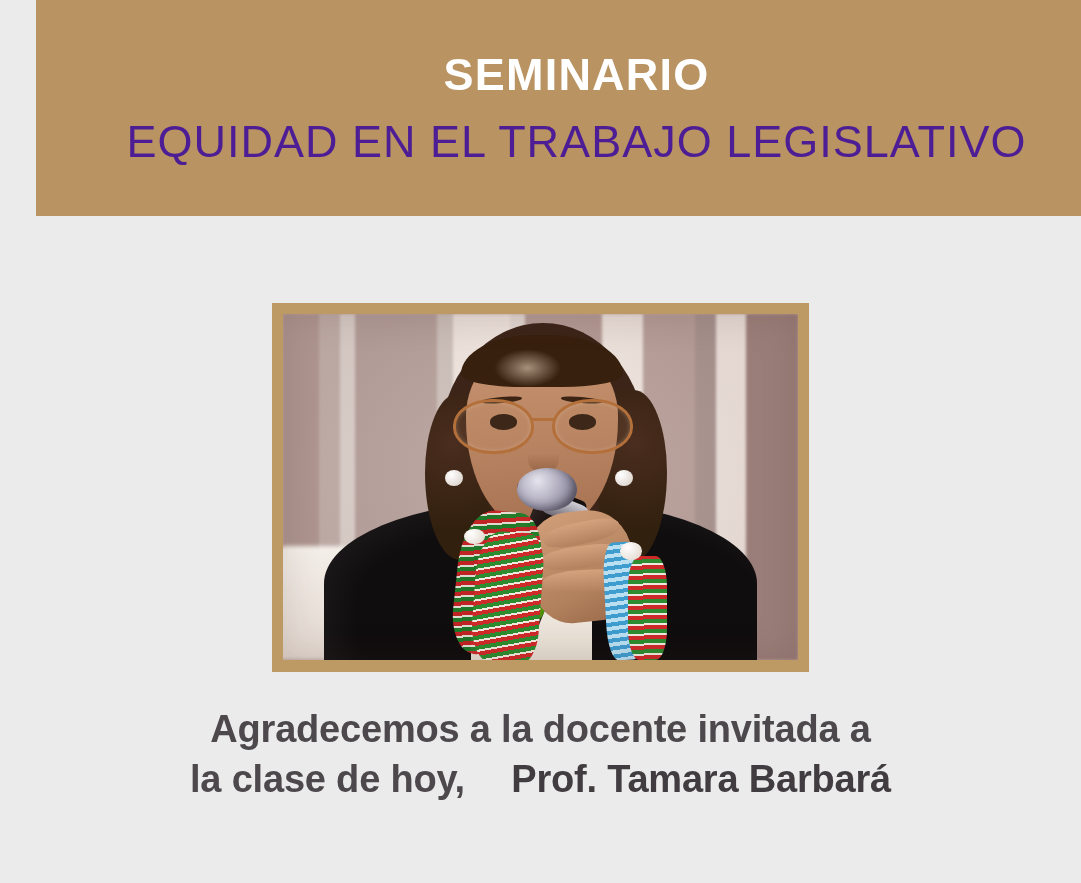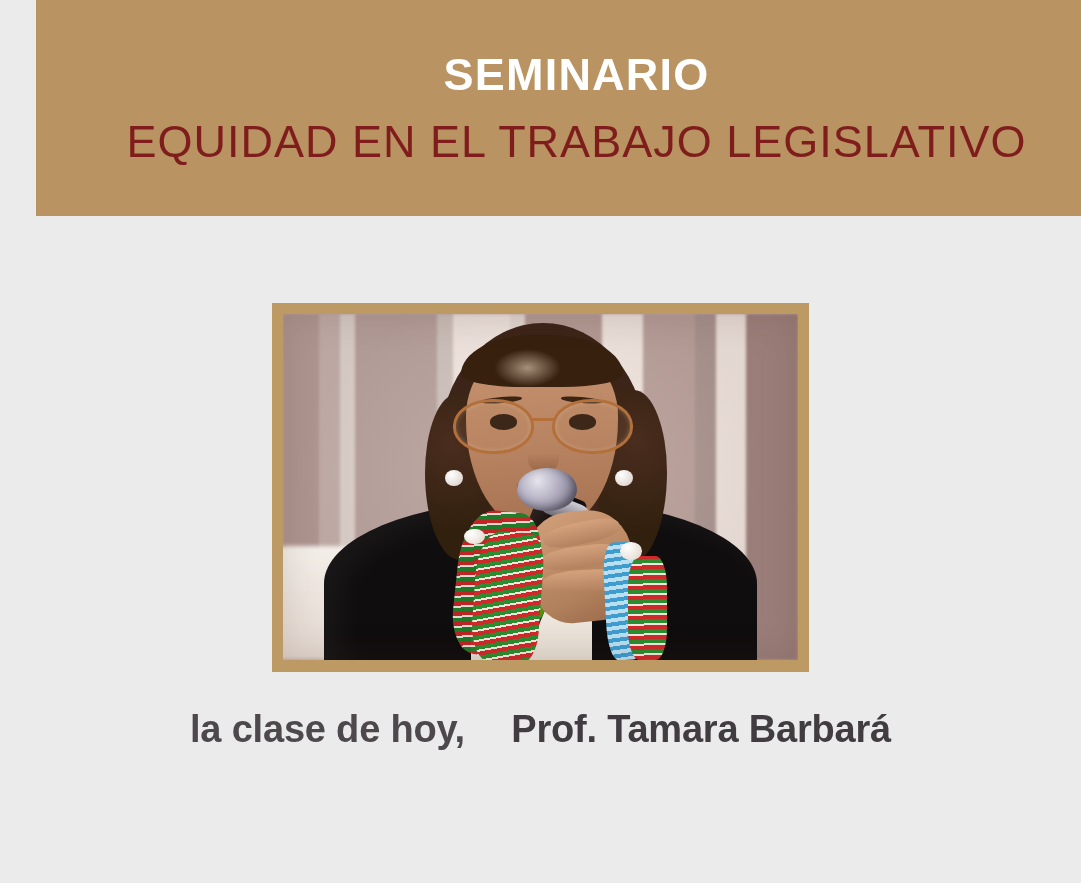--- a/index.html
+++ b/index.html
@@ -38,21 +38,21 @@
     font-family: "Liberation Sans", sans-serif;
     font-size: 45px;
     font-weight: 700;
     letter-spacing: 1.2px;
     line-height: 1;
     text-align: center;
     margin-bottom: 22px;
   }
 
   .header-subtitle {
-    color: #7f1d1d;
+    color: #4c1d95;
     font-family: "Liberation Sans", sans-serif;
     font-size: 45px;
     font-weight: 400;
     letter-spacing: 1.0px;
     line-height: 1;
     text-align: center;
   }
 
   
   .photo-frame {
@@ -444,16 +444,17 @@
       <div class="neck-strand strand-c"></div>
       <div class="neck-strand strand-d"></div>
       <div class="bead-white1"></div>
       <div class="bead-white2"></div>
 
       <div class="photo-vignette"></div>
     </div>
   </div>
 
   <div class="caption">
+    <span class="caption-line">Agradecemos a la docente invitada a</span>
     <span class="caption-line"><span>la clase de hoy, </span><span class="caption-name">Prof. Tamara Barbará</span></span>
   </div>
 
 </div>
 
 </body></html>

